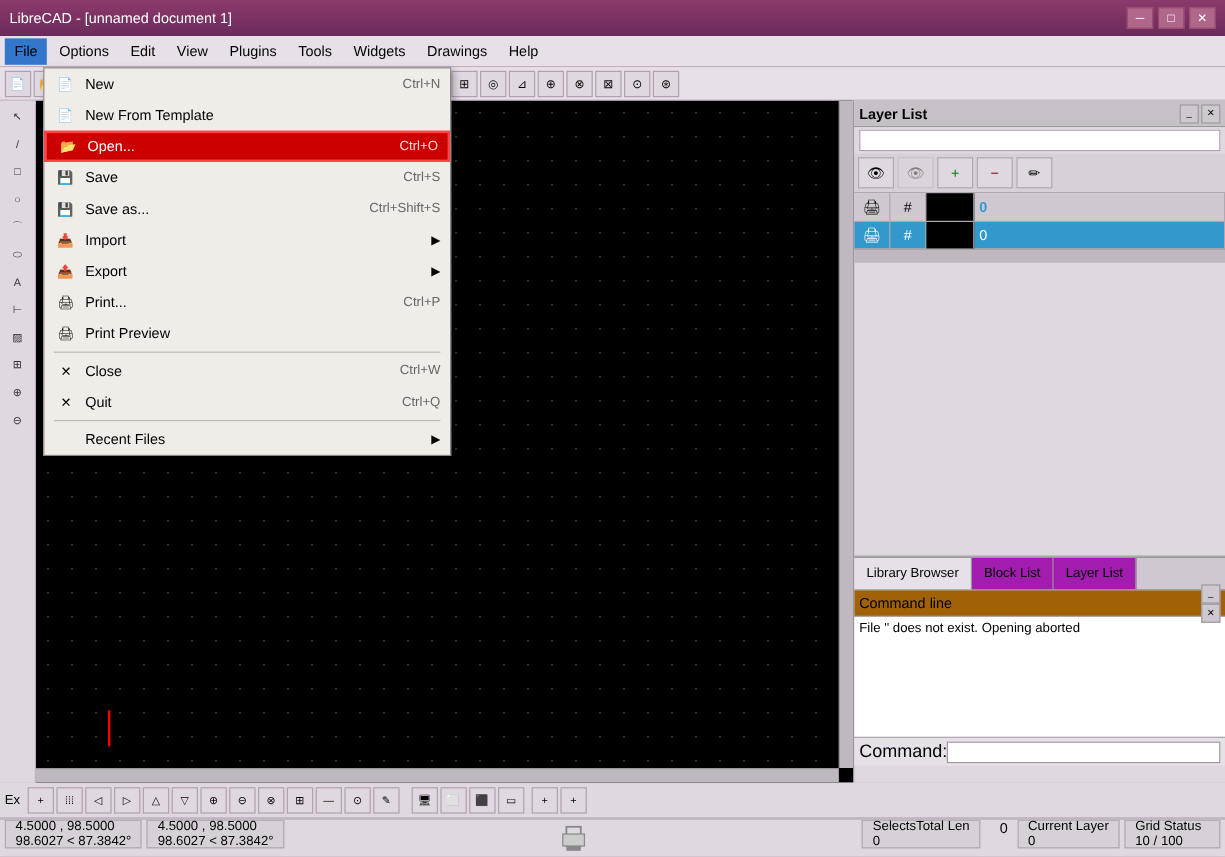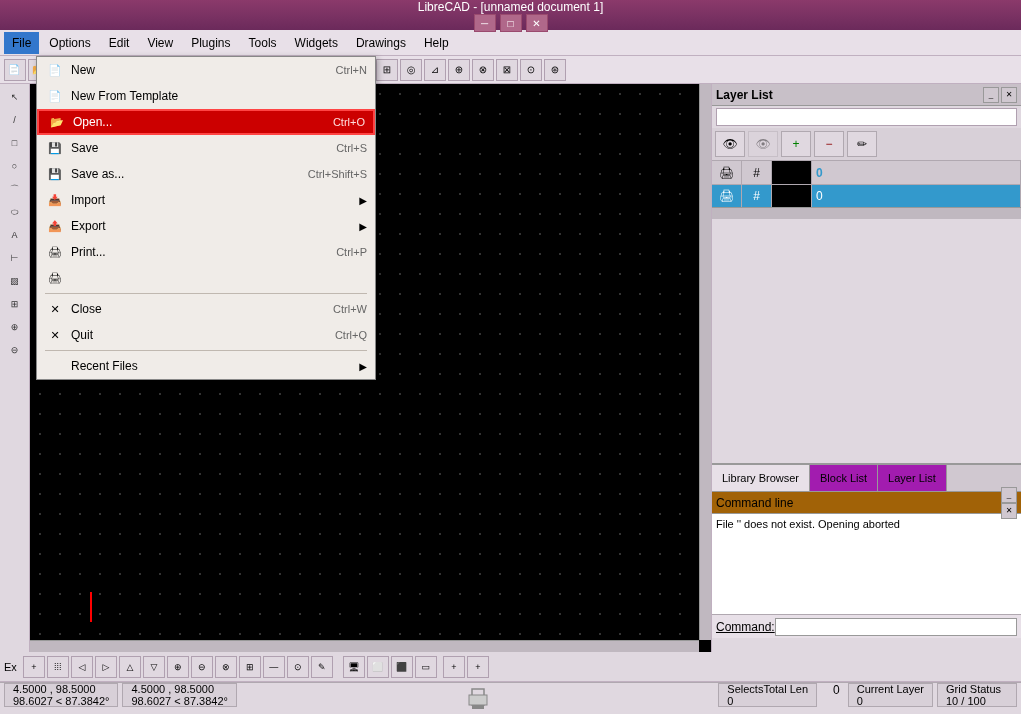--- a/index.html
+++ b/index.html
@@ -16,21 +16,20 @@
     
     #title-bar {
       background: linear-gradient(to bottom, #8b3a6b, #6b2a5b);
       color: white;
       height: 30px;
       display: flex;
       align-items: center;
       justify-content: space-between;
       padding: 0 8px;
       user-select: none;
-      flex-direction: column;
     }
     #title-bar .win-controls {
       display: flex;
       gap: 4px;
     }
     #title-bar .win-btn {
       width: 22px;
       height: 18px;
       background: #b0688a;
       border: 1px solid #9a4a6e;
@@ -312,24 +311,23 @@
     }
     #command-input-row {
       background: #e8e0e8;
       padding: 3px 4px;
       border-top: 1px solid #b0a8b0;
       display: flex;
       align-items: center;
       height: 24px;
     }
     #command-input-label {
-      font-size: 12px;
+      font-size: 15px;
       margin-right: 0;
       color: #000;
-      text-decoration: underline;
     }
     #command-input-field {
       flex: 1;
       height: 18px;
       border: 1px solid #999;
       font-size: 11px;
       padding: 0 2px;
       background: white;
     }
 
@@ -690,20 +688,21 @@
     <span class="menu-label">Export</span>
     <span class="menu-arrow">▶</span>
   </div>
   <div class="menu-entry">
     <span class="menu-icon">🖨</span>
     <span class="menu-label">Print...</span>
     <span class="menu-shortcut">Ctrl+P</span>
   </div>
   <div class="menu-entry">
     <span class="menu-icon">🖨</span>
+    <span class="menu-label">Print Preview</span>
     <span class="menu-shortcut"></span>
   </div>
   <div class="menu-separator"></div>
   <div class="menu-entry">
     <span class="menu-icon">✕</span>
     <span class="menu-label">Close</span>
     <span class="menu-shortcut">Ctrl+W</span>
   </div>
   <div class="menu-entry">
     <span class="menu-icon">✕</span>

